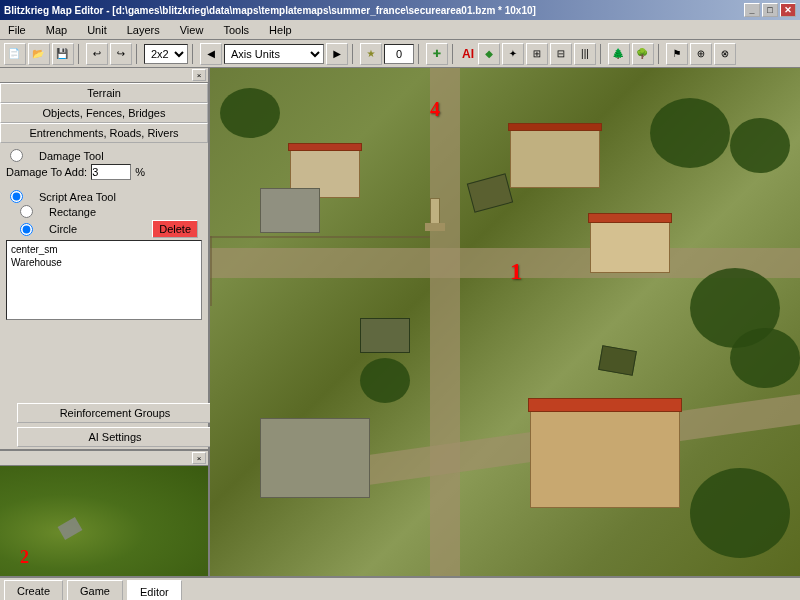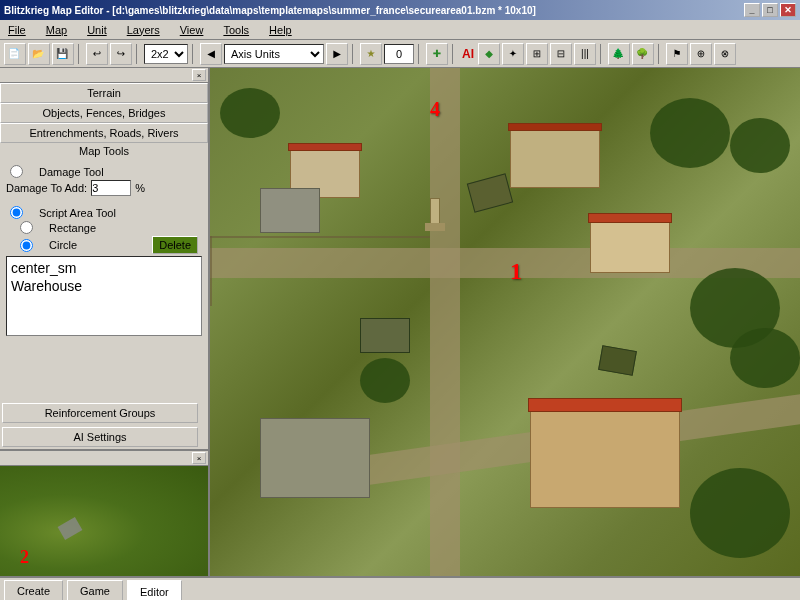--- a/index.html
+++ b/index.html
@@ -16,21 +16,21 @@
       width: 16px; height: 14px; background: #c0c0c0; border: 1px outset #fff;
       display: flex; align-items: center; justify-content: center; font-size: 9px; cursor: pointer;
       color: black;
     }
 
     
     #menubar {
       width: 800px; height: 20px; background: #d4d0c8; border-bottom: 1px solid #808080;
       display: flex; align-items: center; padding: 0 4px; gap: 12px; font-size: 11px;
     }
-    .menu-item { cursor: pointer; padding: 2px 4px; text-decoration: underline; }
+    .menu-item { cursor: pointer; padding: 2px 4px; }
 
     
     #toolbar {
       width: 800px; height: 28px; background: #d4d0c8; border-bottom: 1px solid #808080;
       display: flex; align-items: center; padding: 0 4px; gap: 2px;
     }
     .toolbar-btn {
       width: 22px; height: 22px; background: #d4d0c8; border: 1px outset #fff;
       display: flex; align-items: center; justify-content: center; cursor: pointer; font-size: 10px;
     }
@@ -80,33 +80,33 @@
     .map-tools { padding: 4px 6px; }
     .radio-row { display: flex; align-items: center; gap: 16px; margin: 2px 4px; font-size: 11px; }
     .damage-row { display: flex; align-items: center; gap: 4px; margin: 2px 0; font-size: 11px; }
     .damage-input { width: 40px; height: 16px; border: 1px inset #808080; background: white; font-size: 11px; }
     .percent-label { font-size: 11px; }
 
     
     .script-section { padding: 2px 6px; }
     .script-list {
       background: white; border: 1px inset #808080; height: 80px; margin: 2px 0;
-      overflow-y: auto; font-size: 14px; padding: 2px;
+      overflow-y: auto; font-size: 10px; padding: 2px;
     }
     .script-item { padding: 1px 2px; cursor: pointer; }
 
     .delete-btn {
-      float: right; height: 18px; padding: 0 6px; background: #4d7c0f;
+      float: right; height: 18px; padding: 0 6px; background: #ef4444;
       border: 1px outset #fff; cursor: pointer; font-size: 11px;
     }
 
     .reinforce-btn, .ai-btn {
       width: calc(100% - 12px); height: 20px; background: #d4d0c8;
       border: 1px outset #fff; cursor: pointer; font-size: 11px;
-      margin: 2px 2px; display: flex; align-items: center; justify-content: center;
+      margin: 2px 17px; display: flex; align-items: center; justify-content: center;
     }
 
     
     #minimap-panel {
       flex: 1; background: #d4d0c8; border-top: 2px solid #808080;
     }
     .minimap-close-bar {
       display: flex; justify-content: flex-end; background: #d4d0c8;
       padding: 1px 2px; border-bottom: 1px solid #808080;
     }
@@ -294,21 +294,20 @@
   <div id="left-panel">
 
     <div class="panel-close-bar">
       <div class="panel-close-btn">×</div>
     </div>
 
     <button class="category-btn">Terrain</button>
     <button class="category-btn">Objects, Fences, Bridges</button>
     <button class="category-btn">Entrenchments, Roads, Rivers</button>
 
-    <div class="section-label">Map Tools</div>
 
     <div class="map-tools">
       <div class="radio-row">
         <input type="radio" name="maptool" style="">
         <label>Damage Tool</label>
       </div>
       <div class="damage-row">
         <label>Damage To Add:</label>
         <input class="damage-input" value="3" style="">
         <span class="percent-label">%</span>

